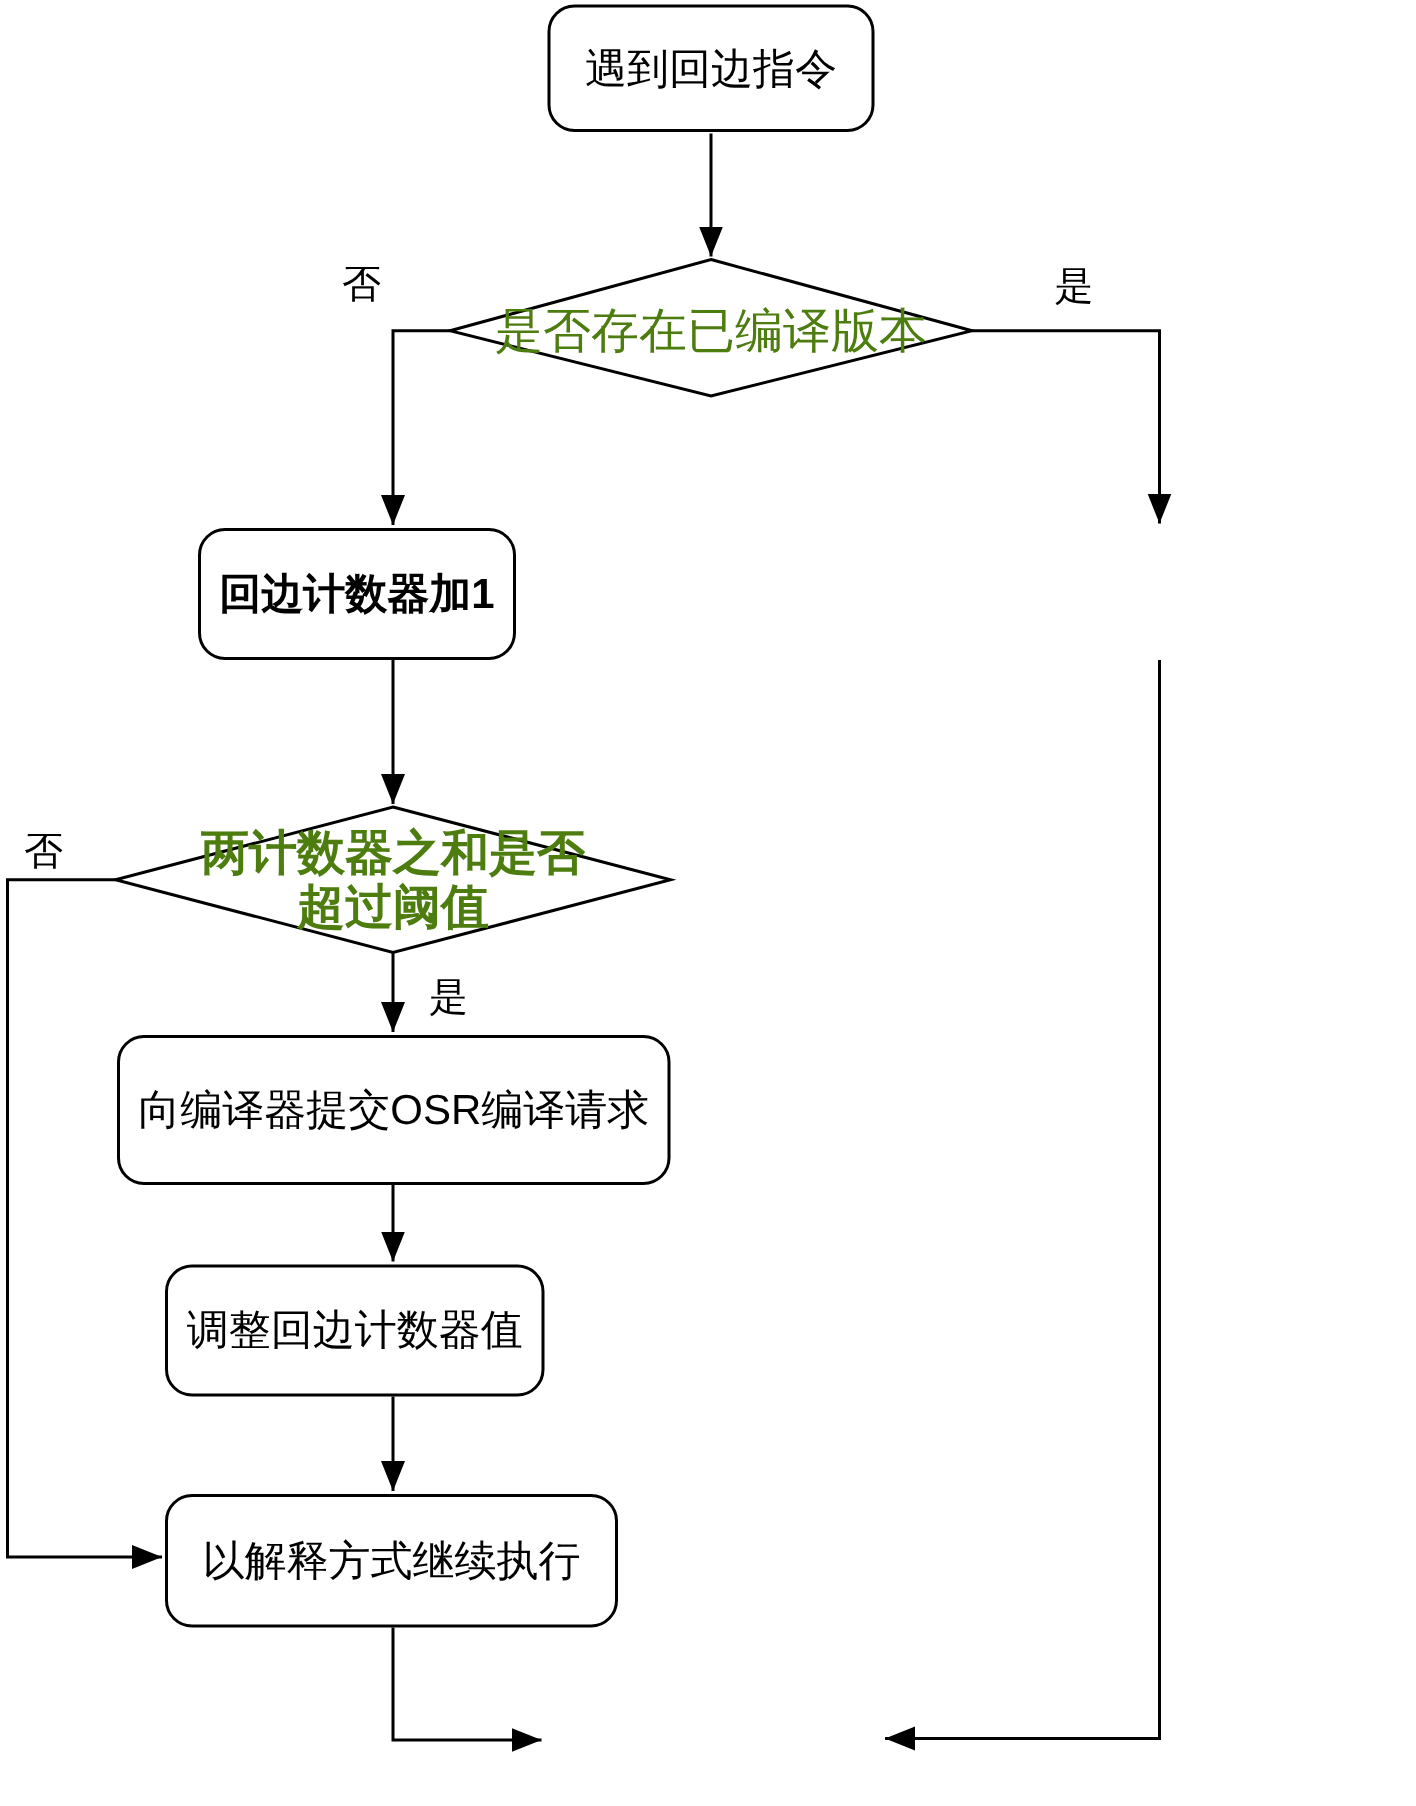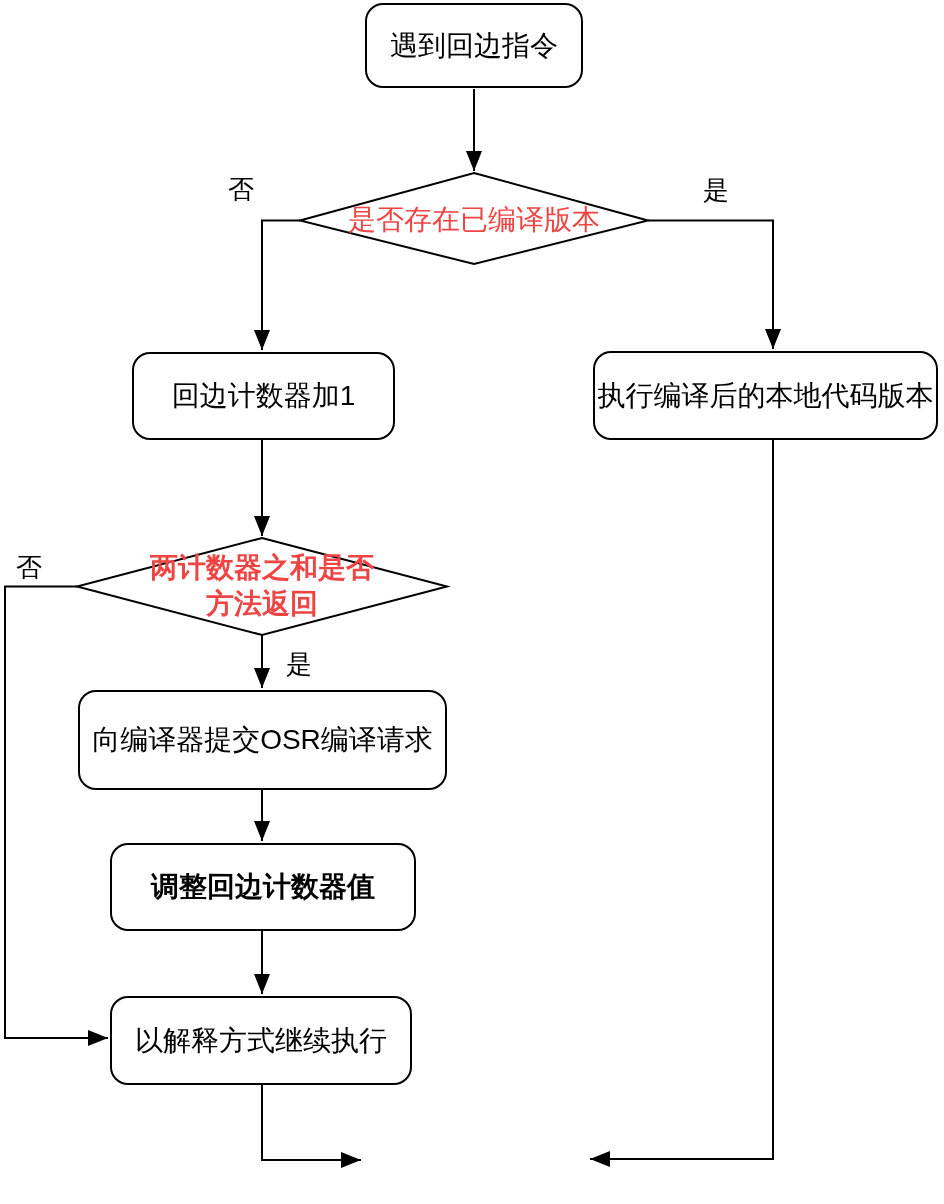--- a/index.html
+++ b/index.html
@@ -35,23 +35,23 @@
     color: #000000;
     white-space: nowrap;
     text-align: center;
   }
   .diamond-label {
     position: absolute;
     display: flex;
     flex-direction: column;
     align-items: center;
     justify-content: center;
-    font-size: 28px;
+    font-size: 32px;
     line-height: 36px;
-    color: #ef4444;
+    color: #4d7c0f;
     text-align: right;
     white-space: nowrap;
   }
   .edge-label {
     position: absolute;
     font-size: 26px;
     color: #000000;
     white-space: nowrap;
   }
 </style>
@@ -77,36 +77,35 @@
     <polyline points="77,586.5 5,586.5 5,1038 108,1038" fill="none" stroke="#000000" stroke-width="2" marker-end="url(#arrow)"></polyline>
     <polyline points="262,635 262,688" fill="none" stroke="#000000" stroke-width="2" marker-end="url(#arrow)"></polyline>
     <polyline points="262,778 262,841" fill="none" stroke="#000000" stroke-width="2" marker-end="url(#arrow)"></polyline>
     <polyline points="262,931 262,994" fill="none" stroke="#000000" stroke-width="2" marker-end="url(#arrow)"></polyline>
     <polyline points="262,1085 262,1160 361,1160" fill="none" stroke="#000000" stroke-width="2" marker-end="url(#arrow)"></polyline>
     <polyline points="773,440 773,1159 590,1159" fill="none" stroke="#000000" stroke-width="2" marker-end="url(#arrow)"></polyline>
   </svg>
 
   <div class="node" style="left:365px; top:3px; width:218px; height:85px;">遇到回边指令</div>
 
-  <div class="node" style="left:132px; top:352px; width:263px; height:88px;">回边计数器加1</div>
+  <div class="node" style="left:132px; top:352px; width:212px; height:88px;font-weight:bold;">回边计数器加1</div>
 
-  <div class="node" style="left:593px; top:351px; width:345px; height:89px;">执行编译后的本地代码版本</div>
 
   <div class="node" style="left:78px; top:690px; width:369px; height:100px;">向编译器提交OSR编译请求</div>
 
-  <div class="node" style="left:110px; top:843px; width:306px; height:88px;font-weight:bold;">调整回边计数器值</div>
+  <div class="node" style="left:110px; top:843px; width:253px; height:88px;">调整回边计数器值</div>
 
   <div class="node" style="left:110px; top:996px; width:302px; height:89px;">以解释方式继续执行</div>
 
 
   <div class="diamond-label" style="left:304px; top:187px; width:340px; height:66px;">是否存在已编译版本</div>
 
   <div class="diamond-label" style="left:92px; top:548px; width:340px; height:76px;font-weight:bold;">
     <span>两计数器之和是否</span>
-    <span>方法返回</span>
+    <span>超过阈值</span>
   </div>
 
   <div class="edge-label" style="left:228px; top:172px;">否</div>
 
   <div class="edge-label" style="left:703px; top:173px;">是</div>
 
   <div class="edge-label" style="left:16px; top:550px;">否</div>
 
   <div class="edge-label" style="left:286px; top:647px;">是</div>
 

